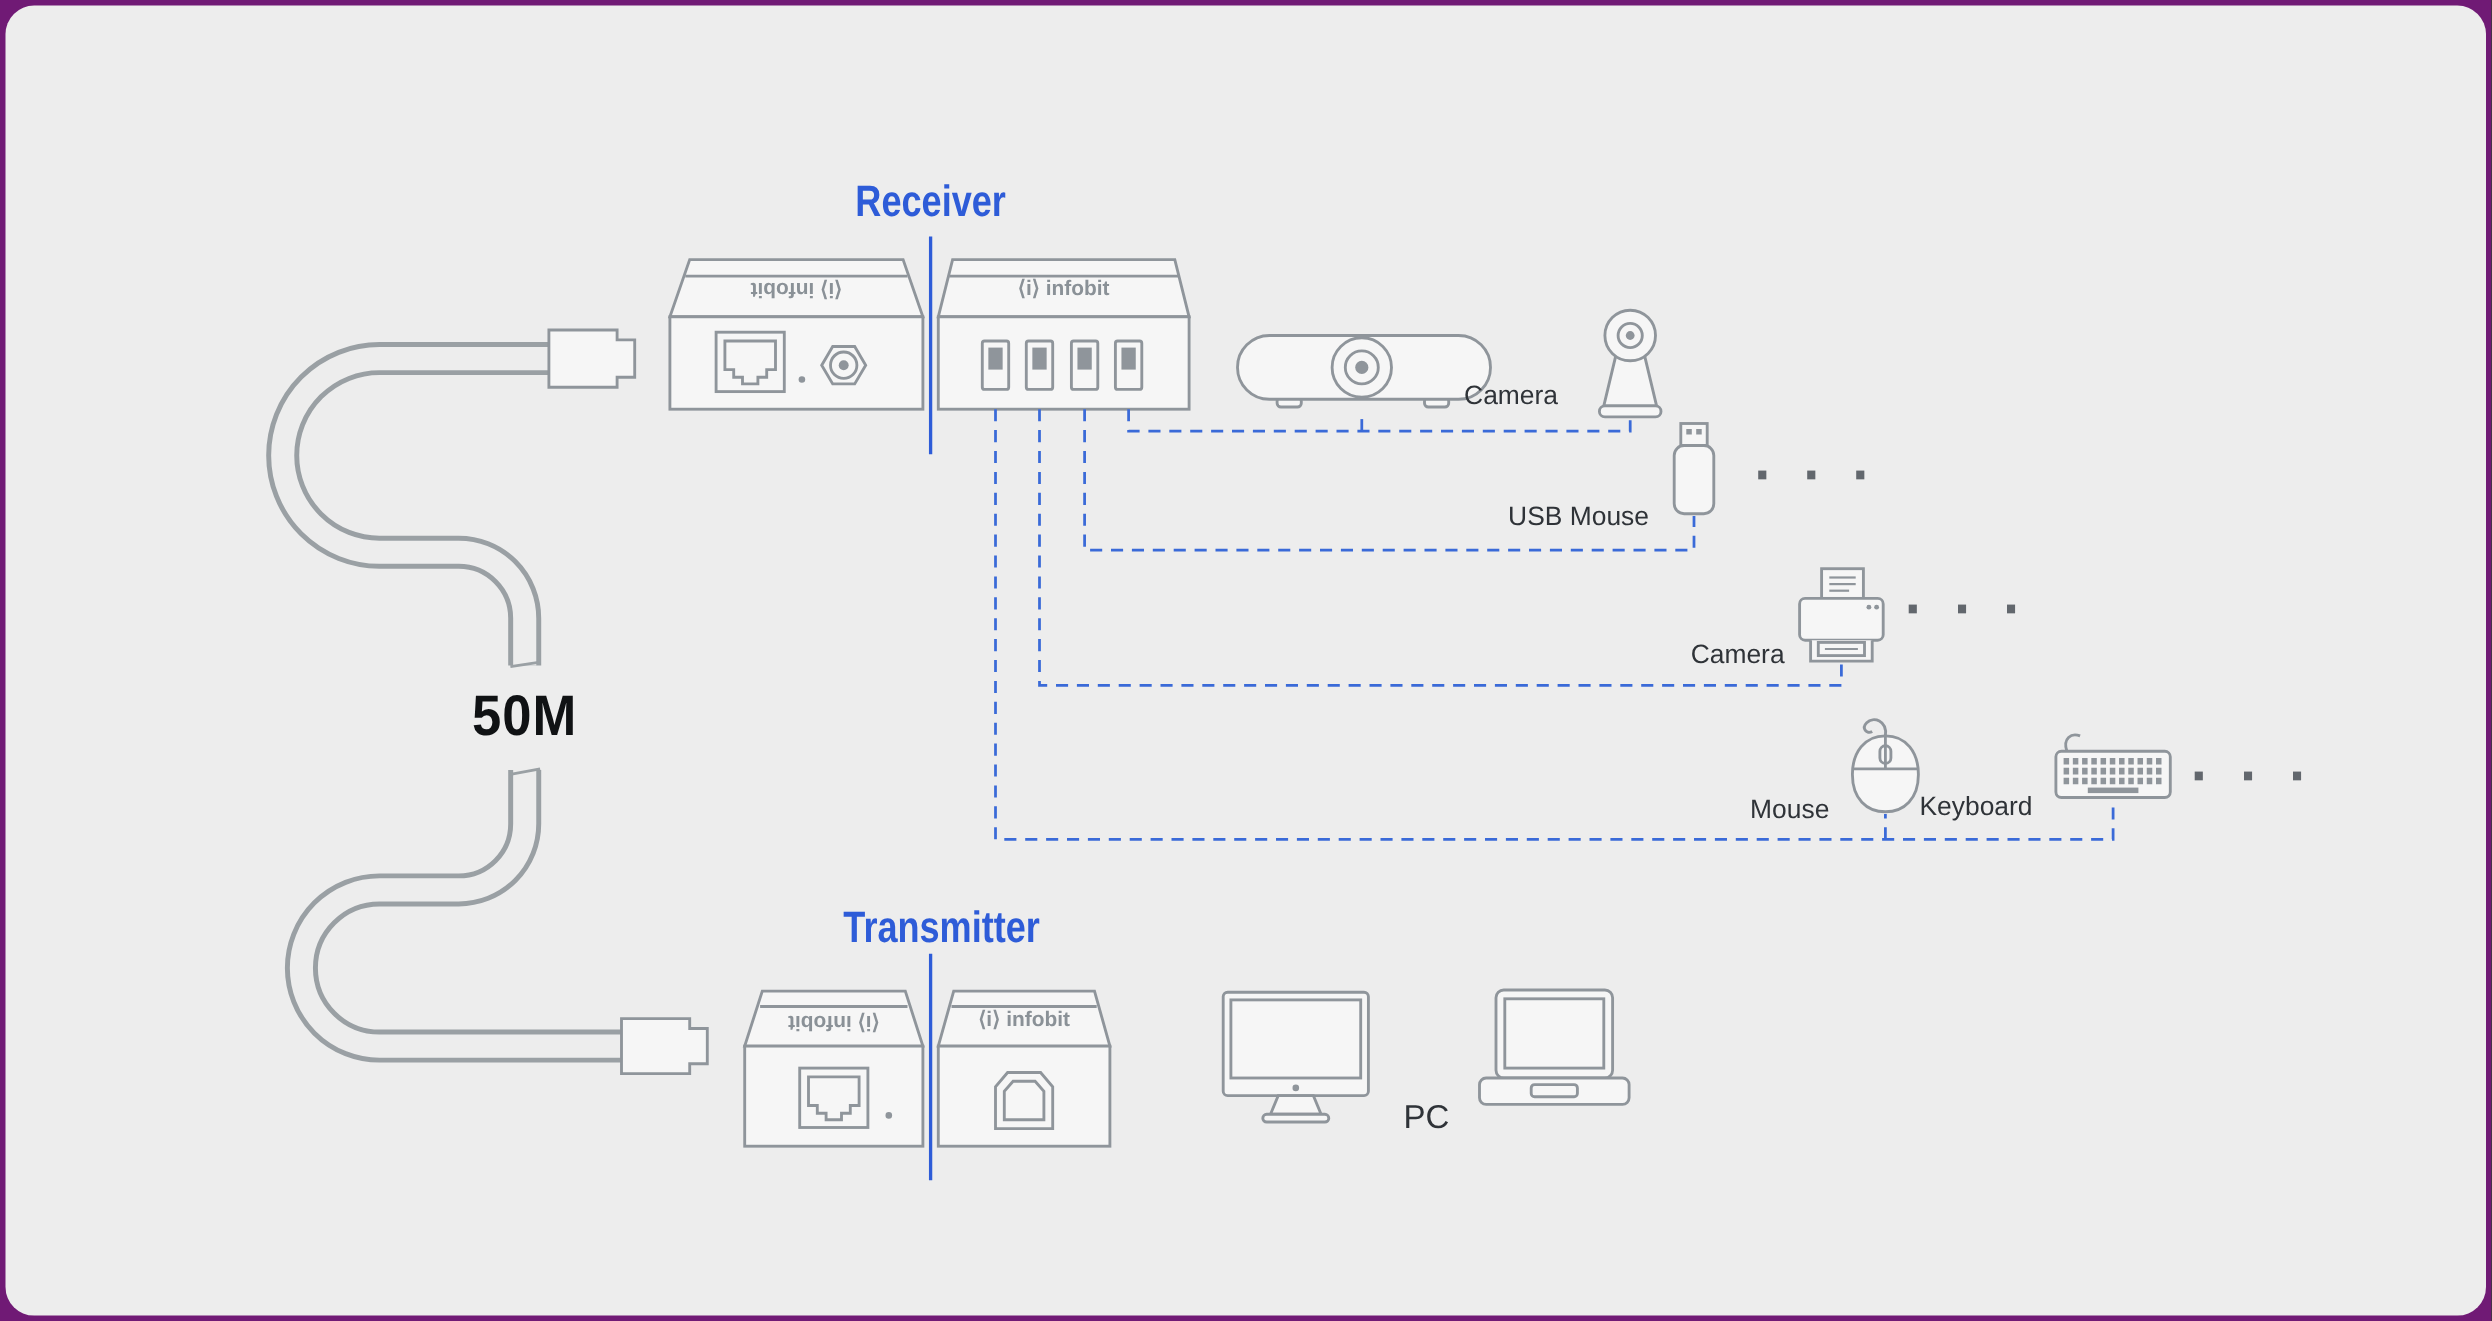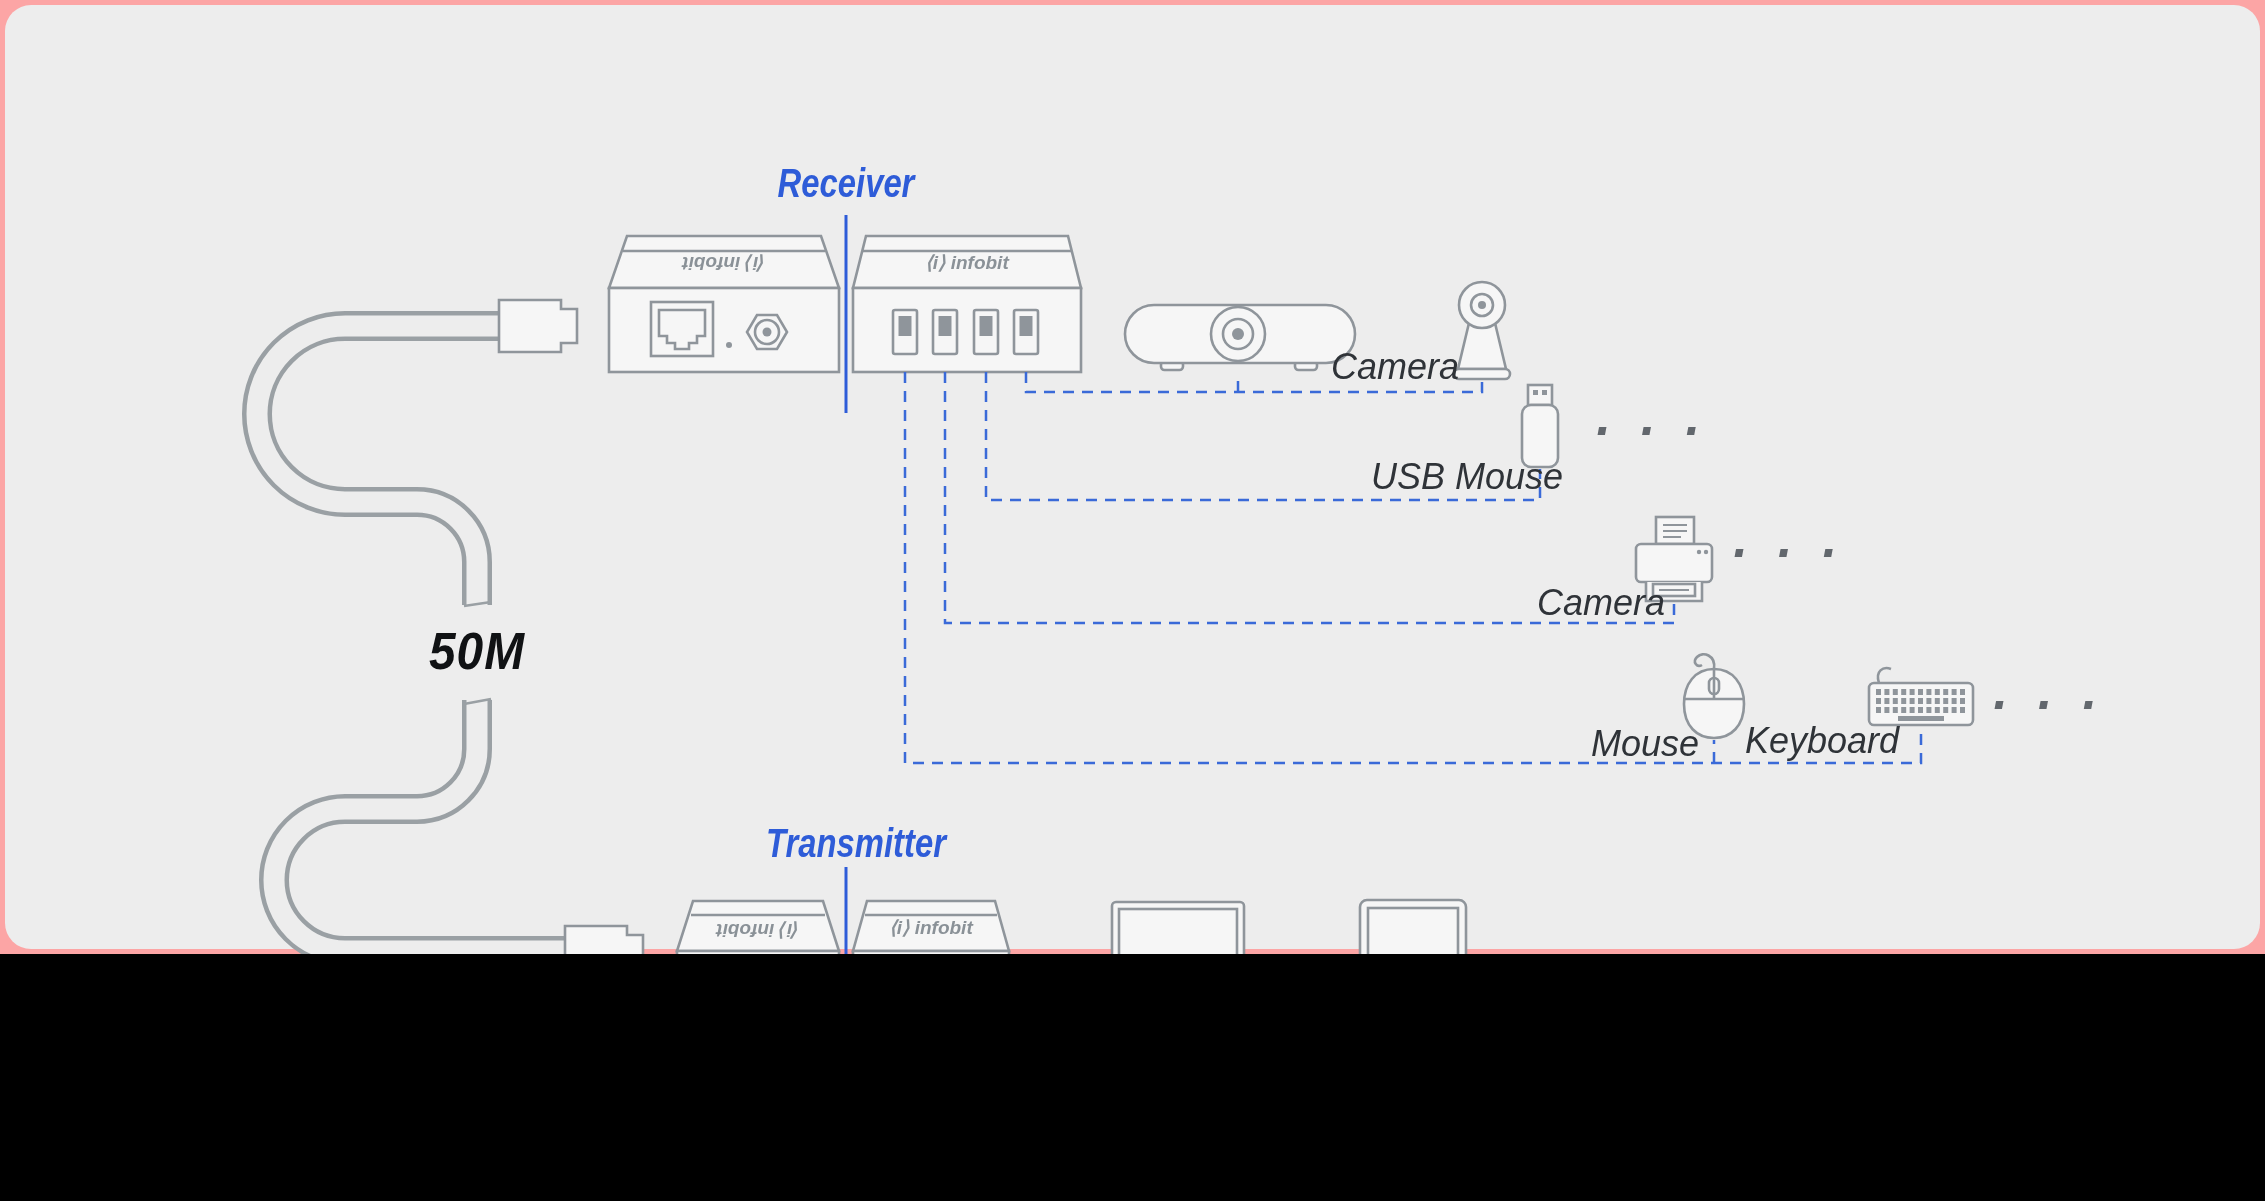--- a/index.html
+++ b/index.html
@@ -1,19 +1,19 @@
 <!DOCTYPE html>
 <html><head>
 <meta charset="utf-8">
 <style>
   html,body{margin:0;padding:0;background:#000;}
-  .stage{position:relative;width:2265px;height:954px;background:#fca5a5;overflow:hidden;font-family:"Liberation Sans",sans-serif;font-style:italic;}
+  .stage{position:relative;width:2265px;height:1201px;background:#701a75;overflow:hidden;font-family:"Liberation Sans",sans-serif;}
   .frame{position:absolute;inset:5px;background:#ededed;border-radius:26px;}
   svg{position:absolute;left:0;top:0;}
-  .label{position:absolute;font-size:36px;color:#2f3338;white-space:nowrap;line-height:1.1;}
+  .label{position:absolute;font-size:24px;color:#2f3338;white-space:nowrap;line-height:1.1;}
   .blue-label{color:#2e5cd8;font-weight:700;font-size:40px;transform:translateX(-50%) scaleX(0.82);transform-origin:center;}
   .length-label{font-size:52px;font-weight:700;color:#101214;transform:translateX(-50%) scaleX(0.92);letter-spacing:1px;}
   .pc-label{font-size:30px;}
   .logo{position:absolute;font-size:19px;font-weight:700;color:#8a9197;white-space:nowrap;}
   .logo.flip{transform:translate(-50%,-50%) rotate(180deg);}
   .logo.up{transform:translate(-50%,-50%);}
   .dots{position:absolute;font-size:42px;font-weight:700;color:#62676d;word-spacing:14px;font-family:"DejaVu Sans",sans-serif;line-height:1;}
 </style>
 </head>
 <body>

